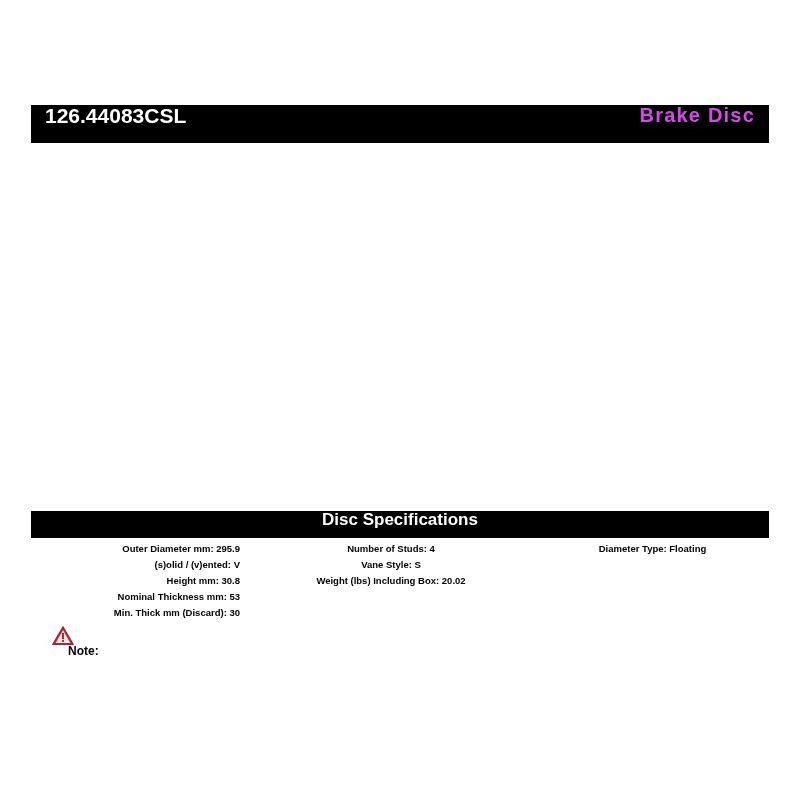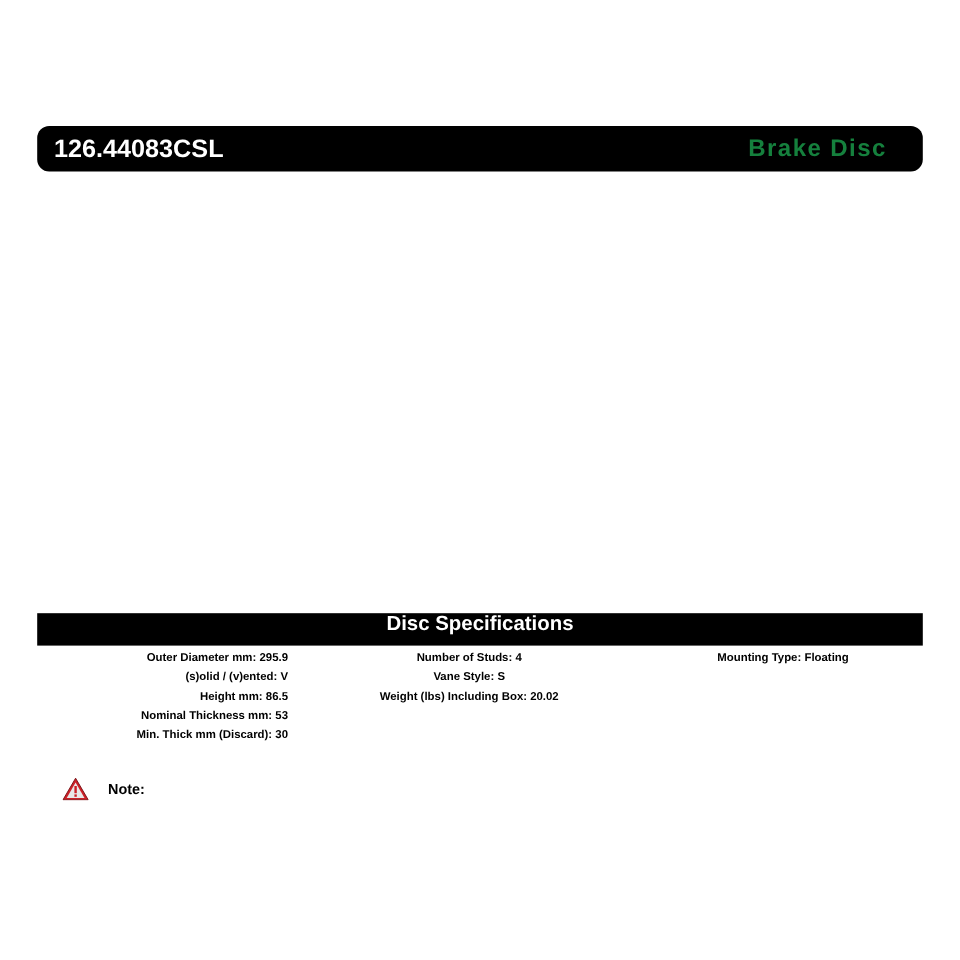--- a/index.html
+++ b/index.html
@@ -25,36 +25,34 @@
 
   
   .header-bar {
     position: absolute;
     left: 31px;
     top: 105px;
     width: 738px;
     height: 38px;
     background: #000000;
     display: flex;
-    align-items: center;
     justify-content: space-between;
     box-sizing: border-box;
-    padding: 0 30px 0 14px;
-    border-radius: 10px;
+    padding: 0 14px 0 14px;
   }
   .header-part {
     color: #ffffff;
     font-size: 21px;
     font-weight: bold;
     letter-spacing: 0px;
     line-height: 1;
     white-space: nowrap;
   }
   .header-type {
-    color: #15803d;
+    color: #d946ef;
     font-size: 20px;
     font-weight: bold;
     letter-spacing: 1.2px;
     line-height: 1;
     white-space: nowrap;
   }
 
   
   .product-area {
     position: absolute;
@@ -107,23 +105,24 @@
     font-weight: bold;
     line-height: 16px;
     color: #000000;
     white-space: nowrap;
   }
 
   
   .note-row {
     position: absolute;
     left: 52px;
-    top: 648px;
+    top: 626px;
     display: flex;
-    align-items: center;
+    align-items: flex-start;
+    flex-direction: column;
   }
   .warn-icon {
     width: 22px;
     height: 19px;
     position: relative;
     flex: none;
   }
   .warn-icon svg { display: block; }
   .note-label {
     margin-left: 16px;
@@ -153,33 +152,33 @@
 
   <div class="spec-bar">
     <div class="spec-bar-title">Disc Specifications</div>
   </div>
 
   <div class="spec-columns">
 
     <div class="spec-col spec-col-1">
       <div class="spec-line">Outer Diameter mm: 295.9</div>
       <div class="spec-line">(s)olid / (v)ented: V</div>
-      <div class="spec-line">Height mm: 86.5</div>
+      <div class="spec-line">Height mm: 30.8</div>
       <div class="spec-line">Nominal Thickness mm: 53</div>
       <div class="spec-line">Min. Thick mm (Discard): 30</div>
     </div>
 
     <div class="spec-col spec-col-2">
       <div class="spec-line">Number of Studs: 4</div>
       <div class="spec-line">Vane Style: S</div>
       <div class="spec-line">Weight (lbs) Including Box: 20.02</div>
     </div>
 
     <div class="spec-col spec-col-3">
-      <div class="spec-line">Mounting Type: Floating</div>
+      <div class="spec-line">Diameter Type: Floating</div>
     </div>
 
   </div>
 
   <div class="note-row">
     <span class="warn-icon">
       <svg width="22" height="19" viewBox="0 0 22 19" xmlns="http://www.w3.org/2000/svg">
         <polygon points="11,0.5 21.5,18.5 0.5,18.5" fill="#cc2027" stroke="#7a1418" stroke-width="0.8"></polygon>
         <polygon points="11,4 18.4,17 3.6,17" fill="#e8e8e8"></polygon>
         <rect x="10" y="7" width="2" height="6" fill="#cc2027"></rect>

